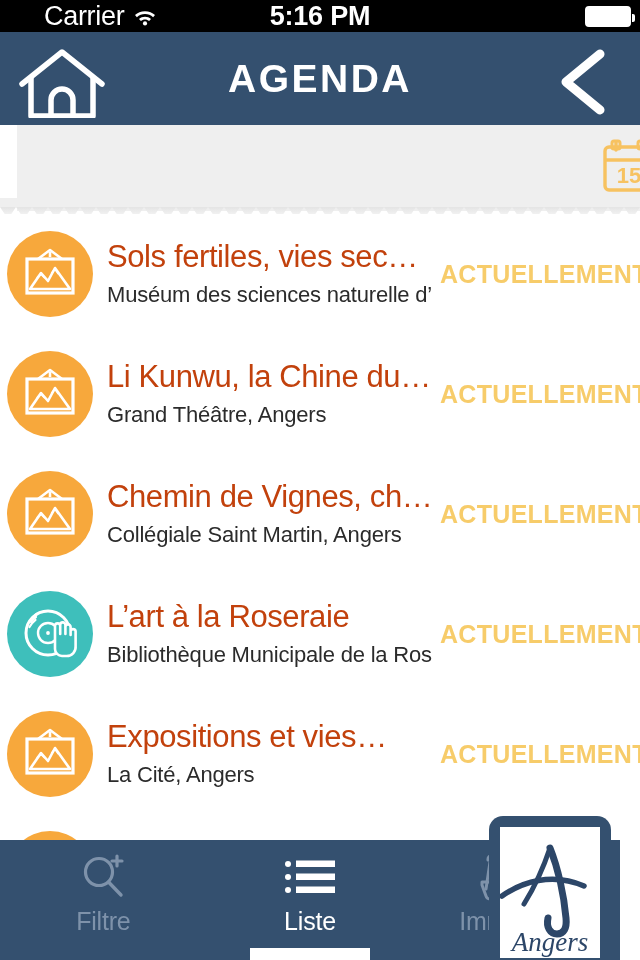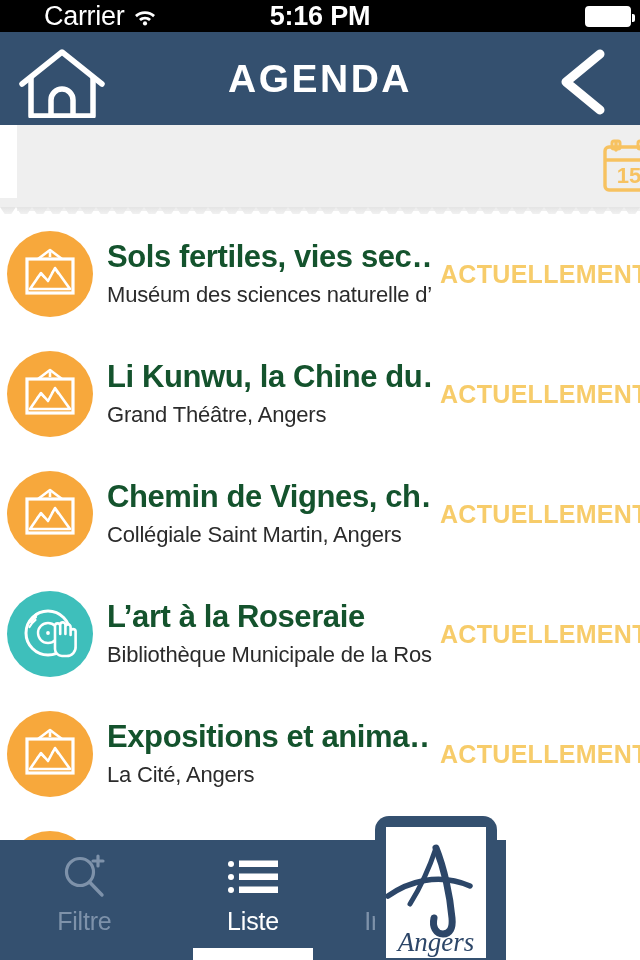--- a/index.html
+++ b/index.html
@@ -69,37 +69,37 @@
     position: relative; height: 120px; width: 640px;
     display: flex; align-items: center; background: #fff;
   }
   .row-avatar {
     flex: 0 0 auto; width: 86px; height: 86px; border-radius: 50%;
     margin-left: 7px; margin-right: 14px;
     display: flex; align-items: center; justify-content: center;
   }
   .row-text { flex: 1 1 auto; min-width: 0; padding-right: 8px; }
   .row-title {
-    font-size: 31px; color: #14532d; font-weight: 700;
+    font-size: 31px; color: #c2410c; font-weight: 400;
     letter-spacing: -0.4px; line-height: 1.12;
     white-space: nowrap; overflow: hidden;
   }
   .row-sub {
     font-size: 22px; color: #2b2b2b; font-weight: 400;
     letter-spacing: -0.2px; margin-top: 7px;
     white-space: nowrap; overflow: hidden;
   }
   .row-status {
     flex: 0 0 auto; width: 200px; text-align: right; padding-right: 3px;
     color: #f7cc6a; font-size: 25px; font-weight: 700; letter-spacing: 0.3px;
   }
 
   
   .tabbar {
-    position: absolute; bottom: 0; left: 0; width: 506px; height: 120px;
+    position: absolute; bottom: 0; left: 0; width: 620px; height: 120px;
     background: #34506f; display: flex; align-items: flex-start;
   }
   .tab {
     position: relative; flex: 1 1 0; height: 120px;
     display: flex; flex-direction: column; align-items: center;
     padding-top: 13px;
   }
   .tab-ico { height: 50px; display: flex; align-items: center; justify-content: center; }
   .tab-label {
     margin-top: 4px; font-size: 25px; letter-spacing: -0.2px;
@@ -273,21 +273,21 @@
         <svg viewBox="0 0 86 86" width="86" height="86">
           <path d="M43 21 L43 26" stroke="#fff" stroke-width="2.6" fill="none"></path>
           <path d="M31 28 L43 19 L55 28" stroke="#fff" stroke-width="2.6" fill="none" stroke-linejoin="round"></path>
           <rect x="20" y="28" width="46" height="34" fill="none" stroke="#fff" stroke-width="3.2"></rect>
           <path d="M23 58 L34 42 L41 50 L48 37 L63 58 Z" fill="none" stroke="#fff" stroke-width="2.6" stroke-linejoin="round"></path>
           <path d="M30 47 L34 43 L38 47" fill="none" stroke="#fff" stroke-width="2"></path>
           <path d="M44.5 42.5 L48 38 L51.5 43" fill="none" stroke="#fff" stroke-width="2"></path>
         </svg>
       </div>
       <div class="row-text">
-        <div class="row-title">Expositions et anima…</div>
+        <div class="row-title">Expositions et vies…</div>
         <div class="row-sub">La Cité, Angers</div>
       </div>
       <div class="row-status">ACTUELLEMENT</div>
     </div>
 
     <div class="row">
       <div class="row-avatar" style="background:#f7a83c">
         <svg viewBox="0 0 86 86" width="86" height="86">
           <path d="M43 21 L43 26" stroke="#fff" stroke-width="2.6" fill="none"></path>
           <path d="M31 28 L43 19 L55 28" stroke="#fff" stroke-width="2.6" fill="none" stroke-linejoin="round"></path>

